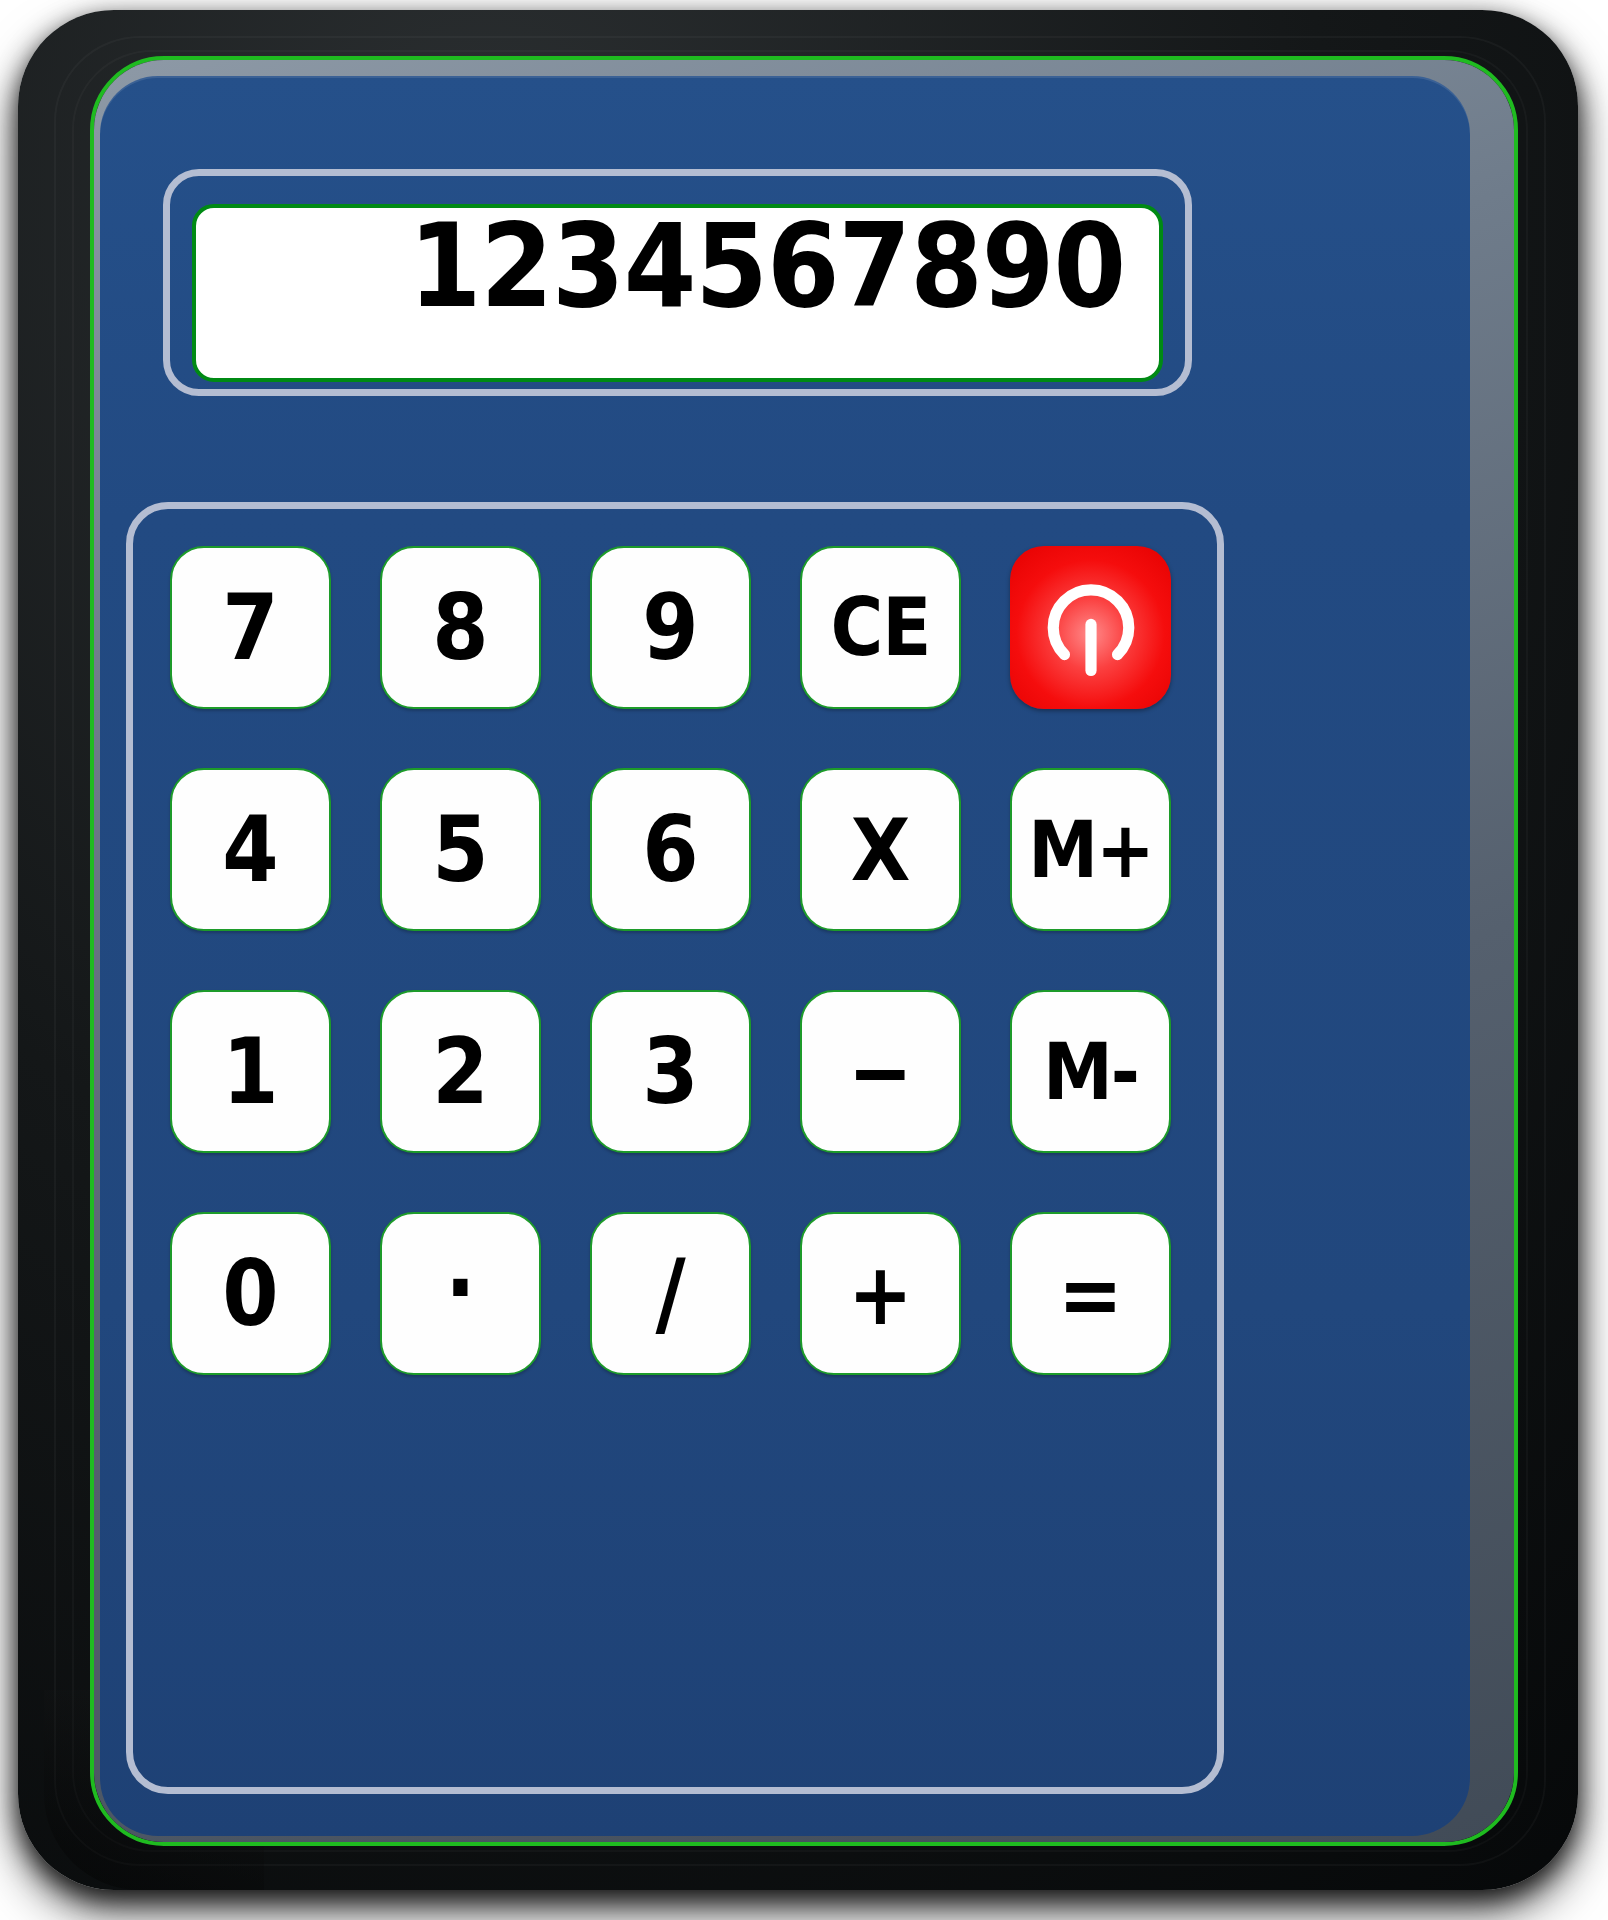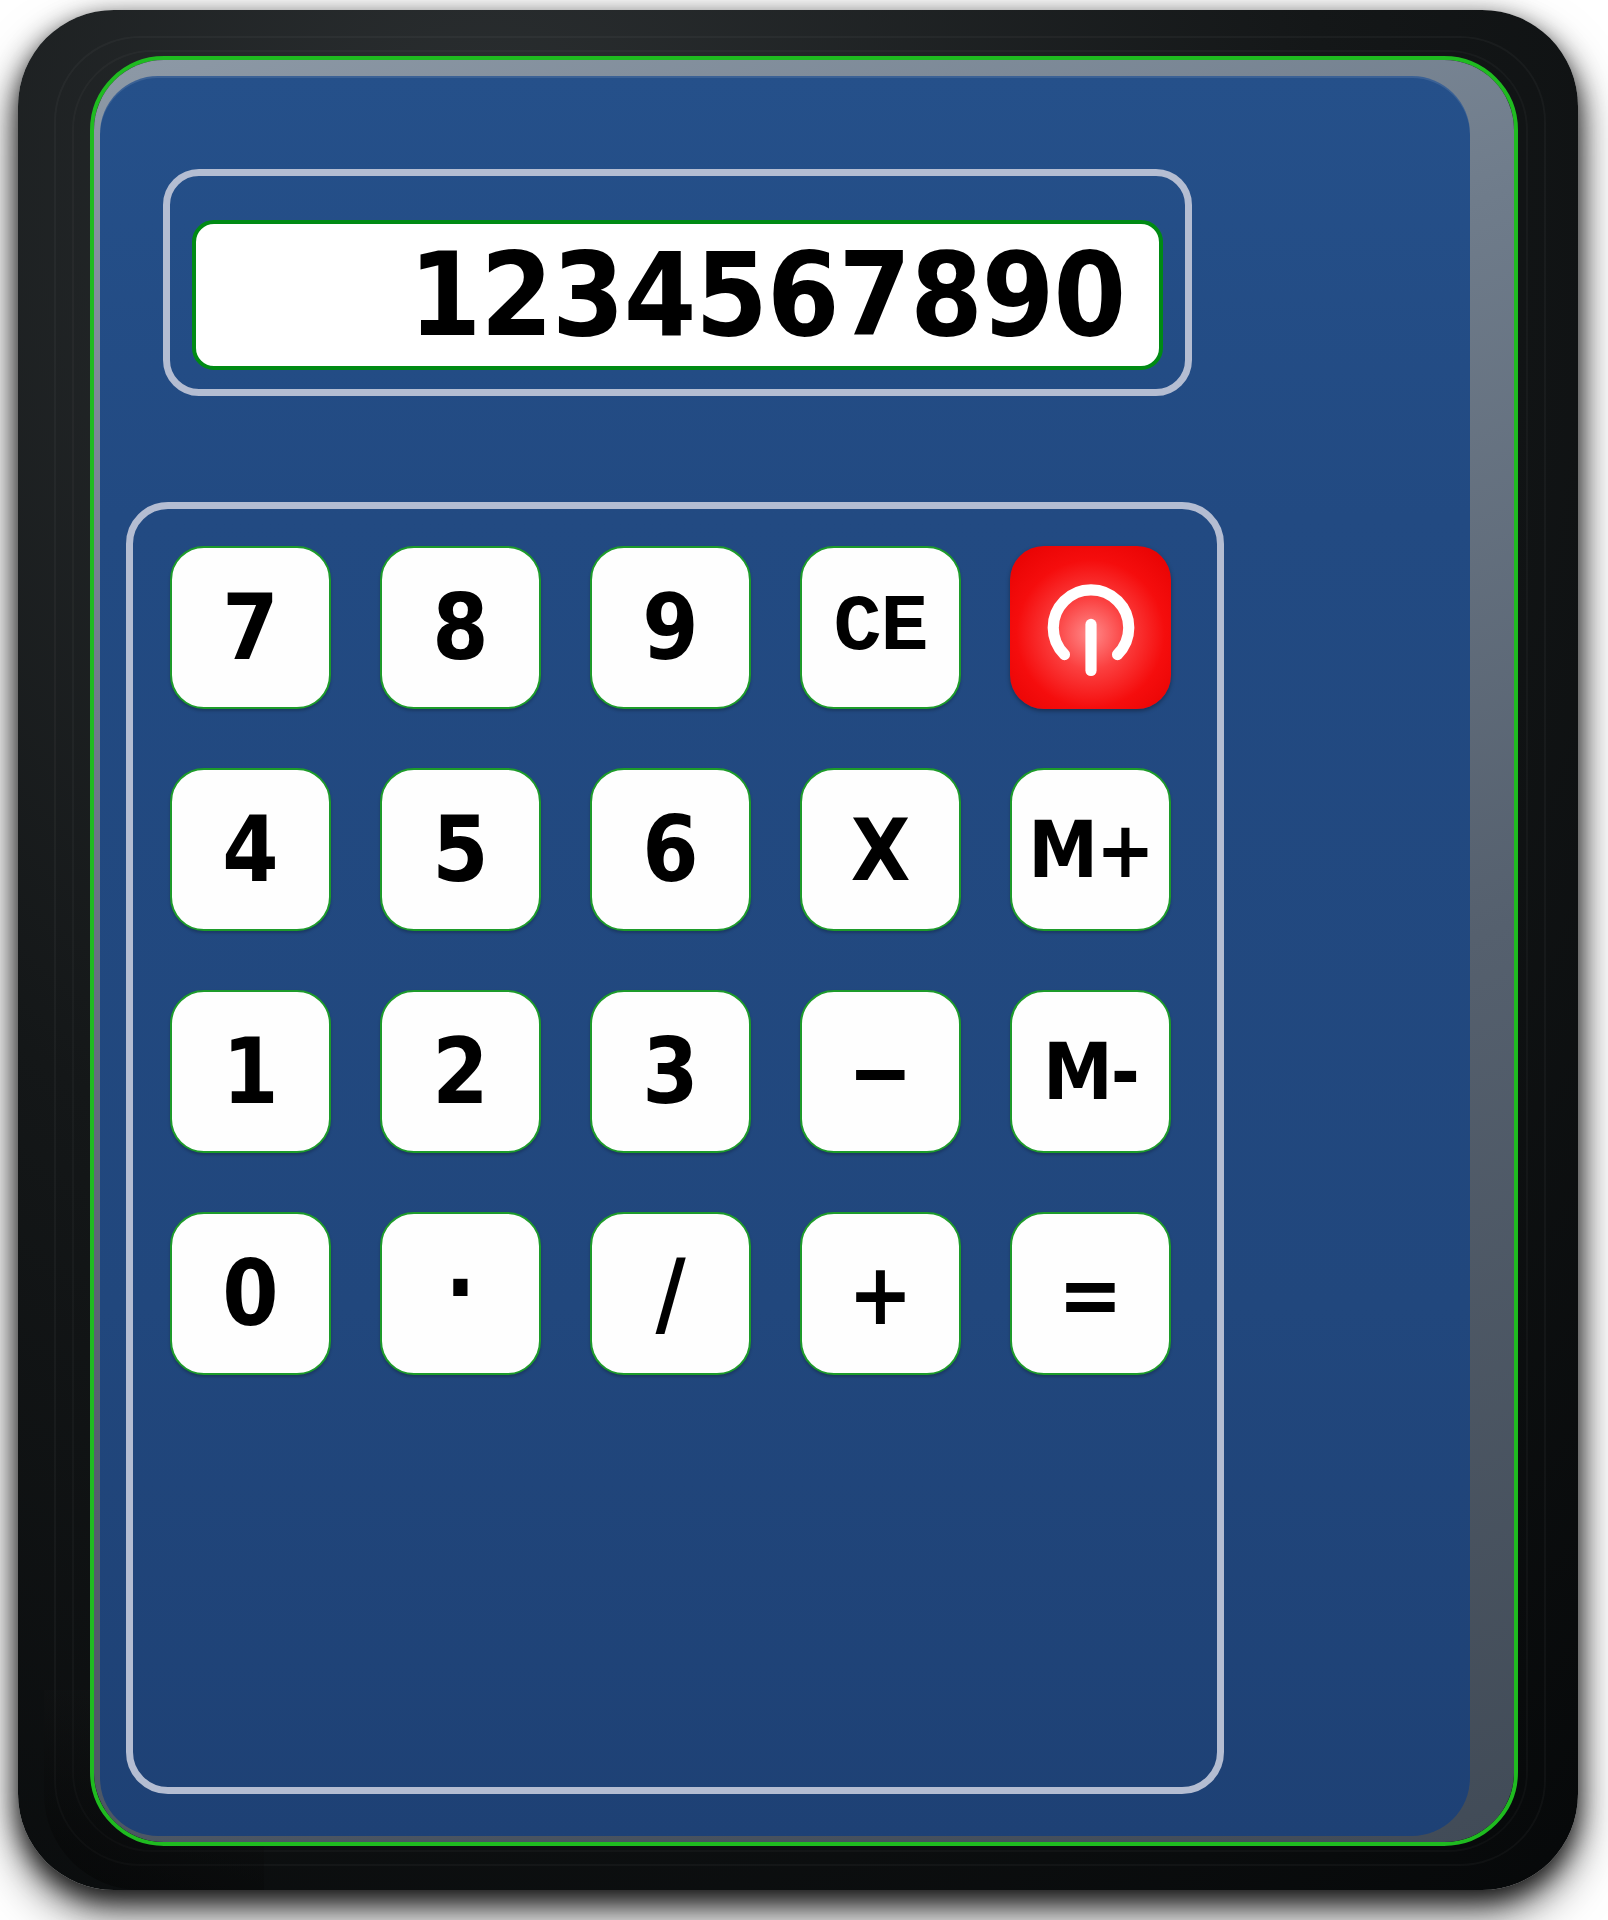--- a/index.html
+++ b/index.html
@@ -97,30 +97,28 @@
     box-sizing: border-box;
     background: transparent;
   }
 
   
   #display-screen {
     position: absolute;
     left: 174px;
     top: 194px;
     width: 971px;
-    height: 150px;
+    height: 178px;
     border-radius: 22px;
     background: #ffffff;
     border: 4px solid #008a14;
     box-sizing: border-box;
     display: flex;
-    align-items: center;
     justify-content: flex-end;
     overflow: hidden;
-    margin-top: 16px;
   }
   #display-value {
     font-family: "DejaVu Sans Condensed", "Liberation Sans Narrow", "Liberation Sans", sans-serif;
     font-weight: 700;
     font-size: 116px;
     line-height: 1;
     letter-spacing: -1px;
     color: #000000;
     padding-right: 34px;
     white-space: nowrap;
@@ -168,21 +166,21 @@
     font-family: "DejaVu Sans Condensed", "Liberation Sans Narrow", "Liberation Sans", sans-serif;
     font-weight: 700;
     font-size: 90px;
     line-height: 1;
     color: #000000;
     user-select: none;
   }
   
   .key.op .key-label { font-size: 86px; }
   .key.mem .key-label { font-size: 78px; letter-spacing: -2px; }
-  .key.ce .key-label  { font-size: 80px; letter-spacing: -1px; font-family: Liberation Mono, monospace; }
+  .key.ce .key-label  { font-size: 80px; letter-spacing: -1px; }
   .key.dot .key-label { font-size: 90px; position: relative; top: -6px; }
   .key.slash .key-label { font-size: 92px; }
   .key.eq .key-label { font-size: 86px; }
   .key.minus .key-label { font-size: 86px; }
 
   
   #key-power {
     border-radius: 34px;
     border: none;
     background:

